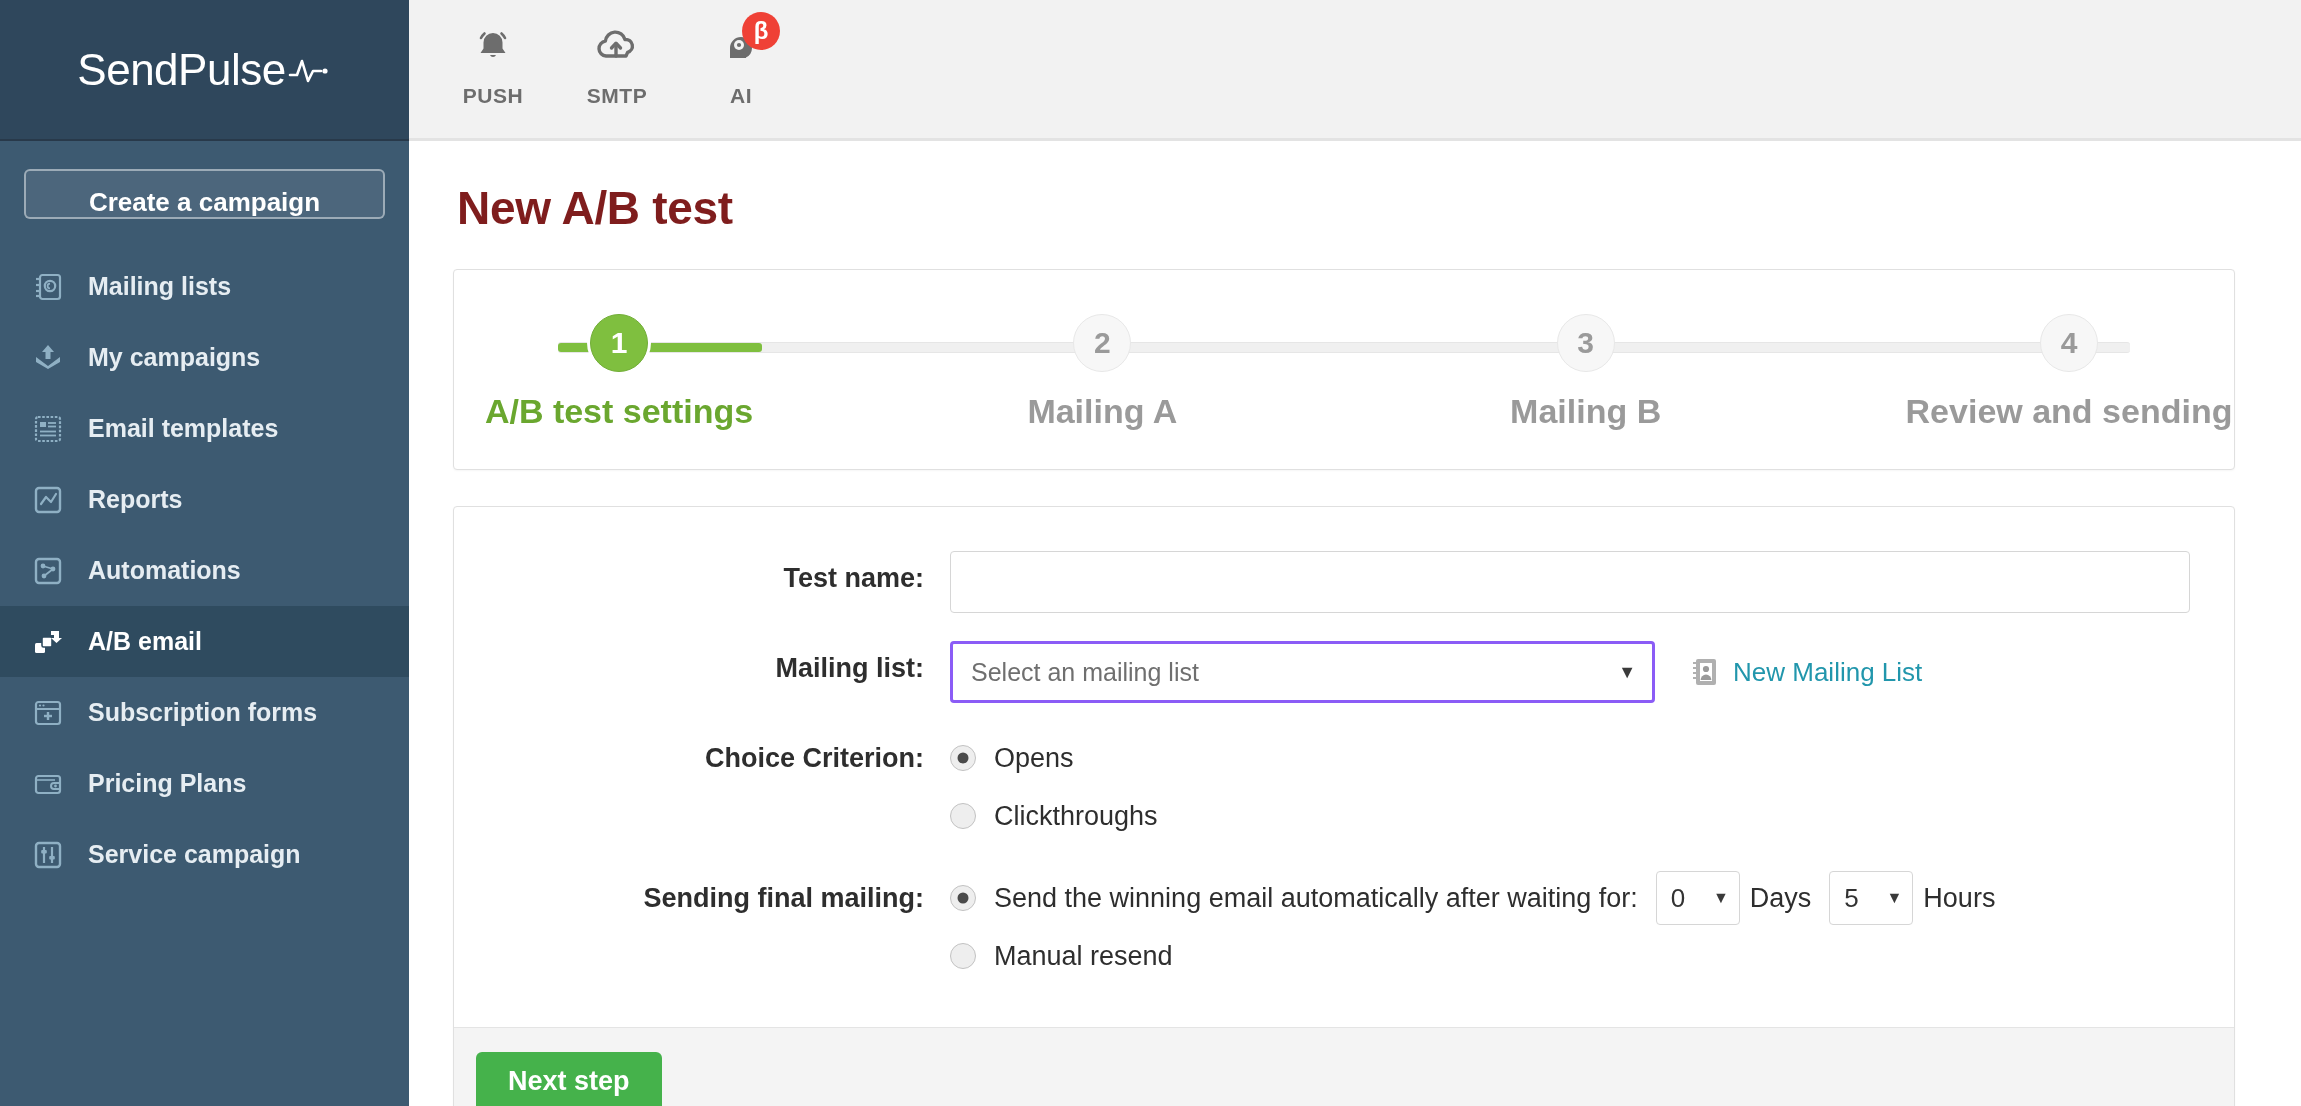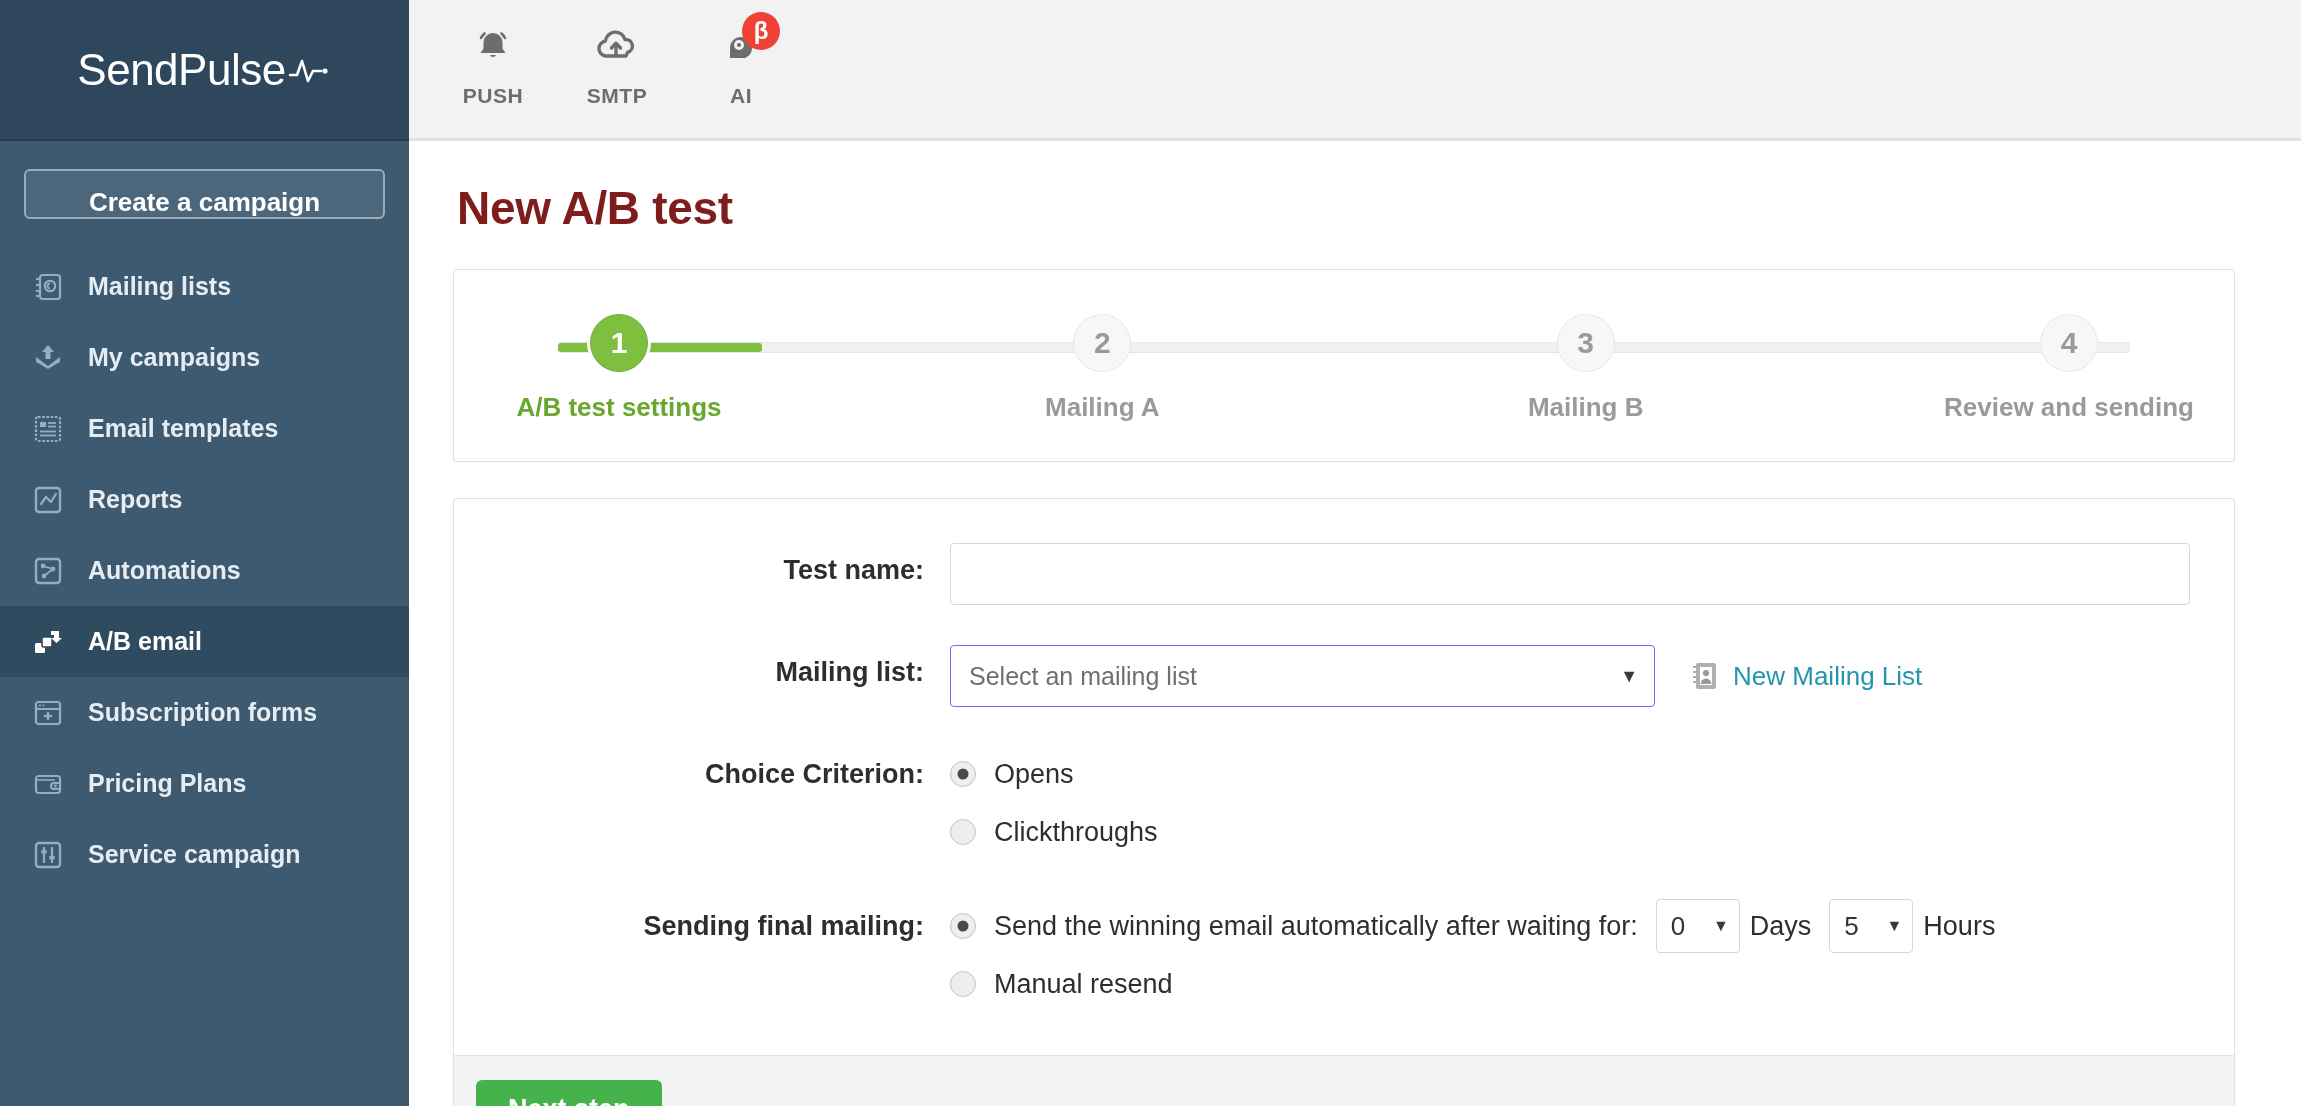--- a/index.html
+++ b/index.html
@@ -210,35 +210,35 @@
     justify-content: center;
   }
   .step.active .step-circle {
     background: #7fbf3f;
     border-color: #72ae37;
     color: #ffffff;
     box-shadow: 0 0 0 3px #ffffff;
   }
   .step-label {
     margin-top: 20px;
-    font-size: 26px;
+    font-size: 34px;
     font-weight: bold;
     color: #9a9a9a;
     white-space: nowrap;
   }
   .step.active .step-label { color: #6aa72f; }
 
   
   .form-panel { overflow: hidden; }
   .form-body { padding: 44px 0 44px 0; }
 
   .form-row {
     display: flex;
     align-items: flex-start;
-    margin-bottom: 40px;
+    margin-bottom: 28px;
   }
   .form-row:last-child { margin-bottom: 0; }
   .form-label {
     width: 496px;
     min-width: 496px;
     text-align: right;
     padding-right: 26px;
     padding-top: 12px;
     font-size: 27px;
     font-weight: bold;
@@ -260,21 +260,21 @@
     background: #ffffff;
     outline: none;
   }
   .text-input::placeholder { color: #9b9b9b; }
 
   .select-row { display: flex; align-items: center; }
   .select-box {
     position: relative;
     width: 705px;
     height: 62px;
-    border: 1px solid #8b5cf6;
+    border: 3px solid #8b5cf6;
     border-radius: 4px;
     background: #ffffff;
     display: flex;
     align-items: center;
     padding: 0 48px 0 18px;
     font-size: 25px;
     color: #6f6f6f;
     cursor: pointer;
     white-space: nowrap;
     overflow: hidden;

